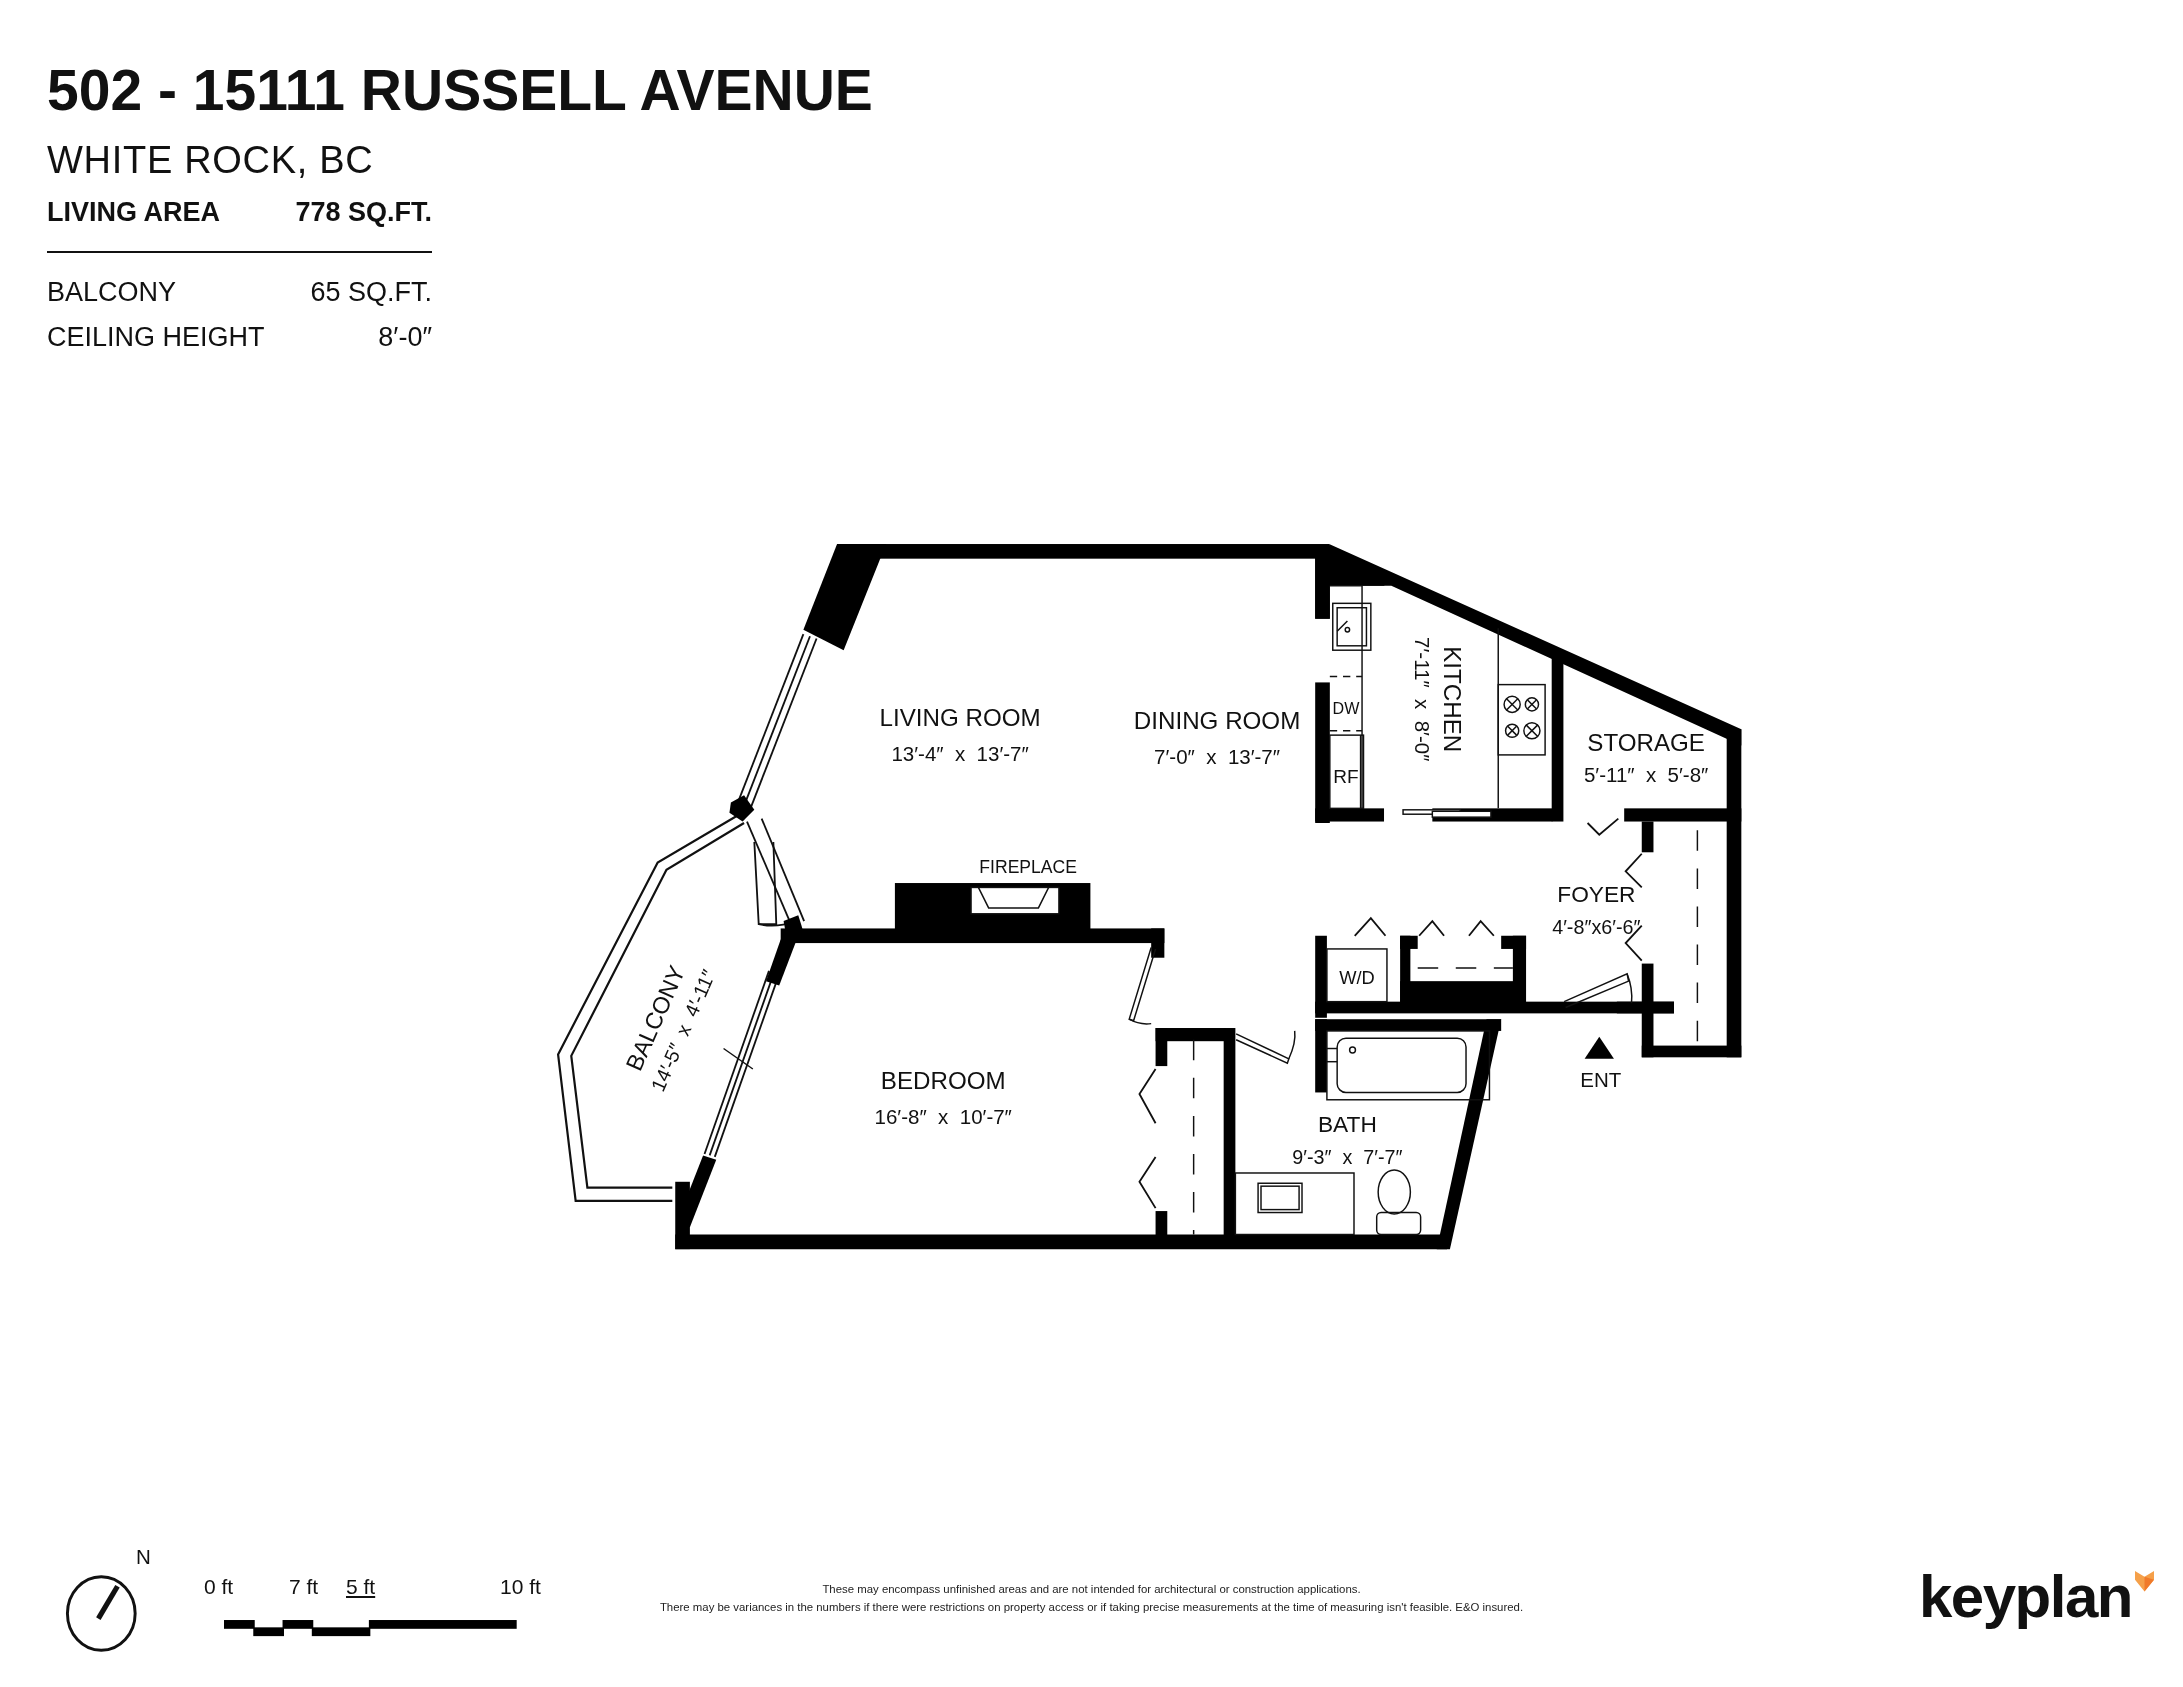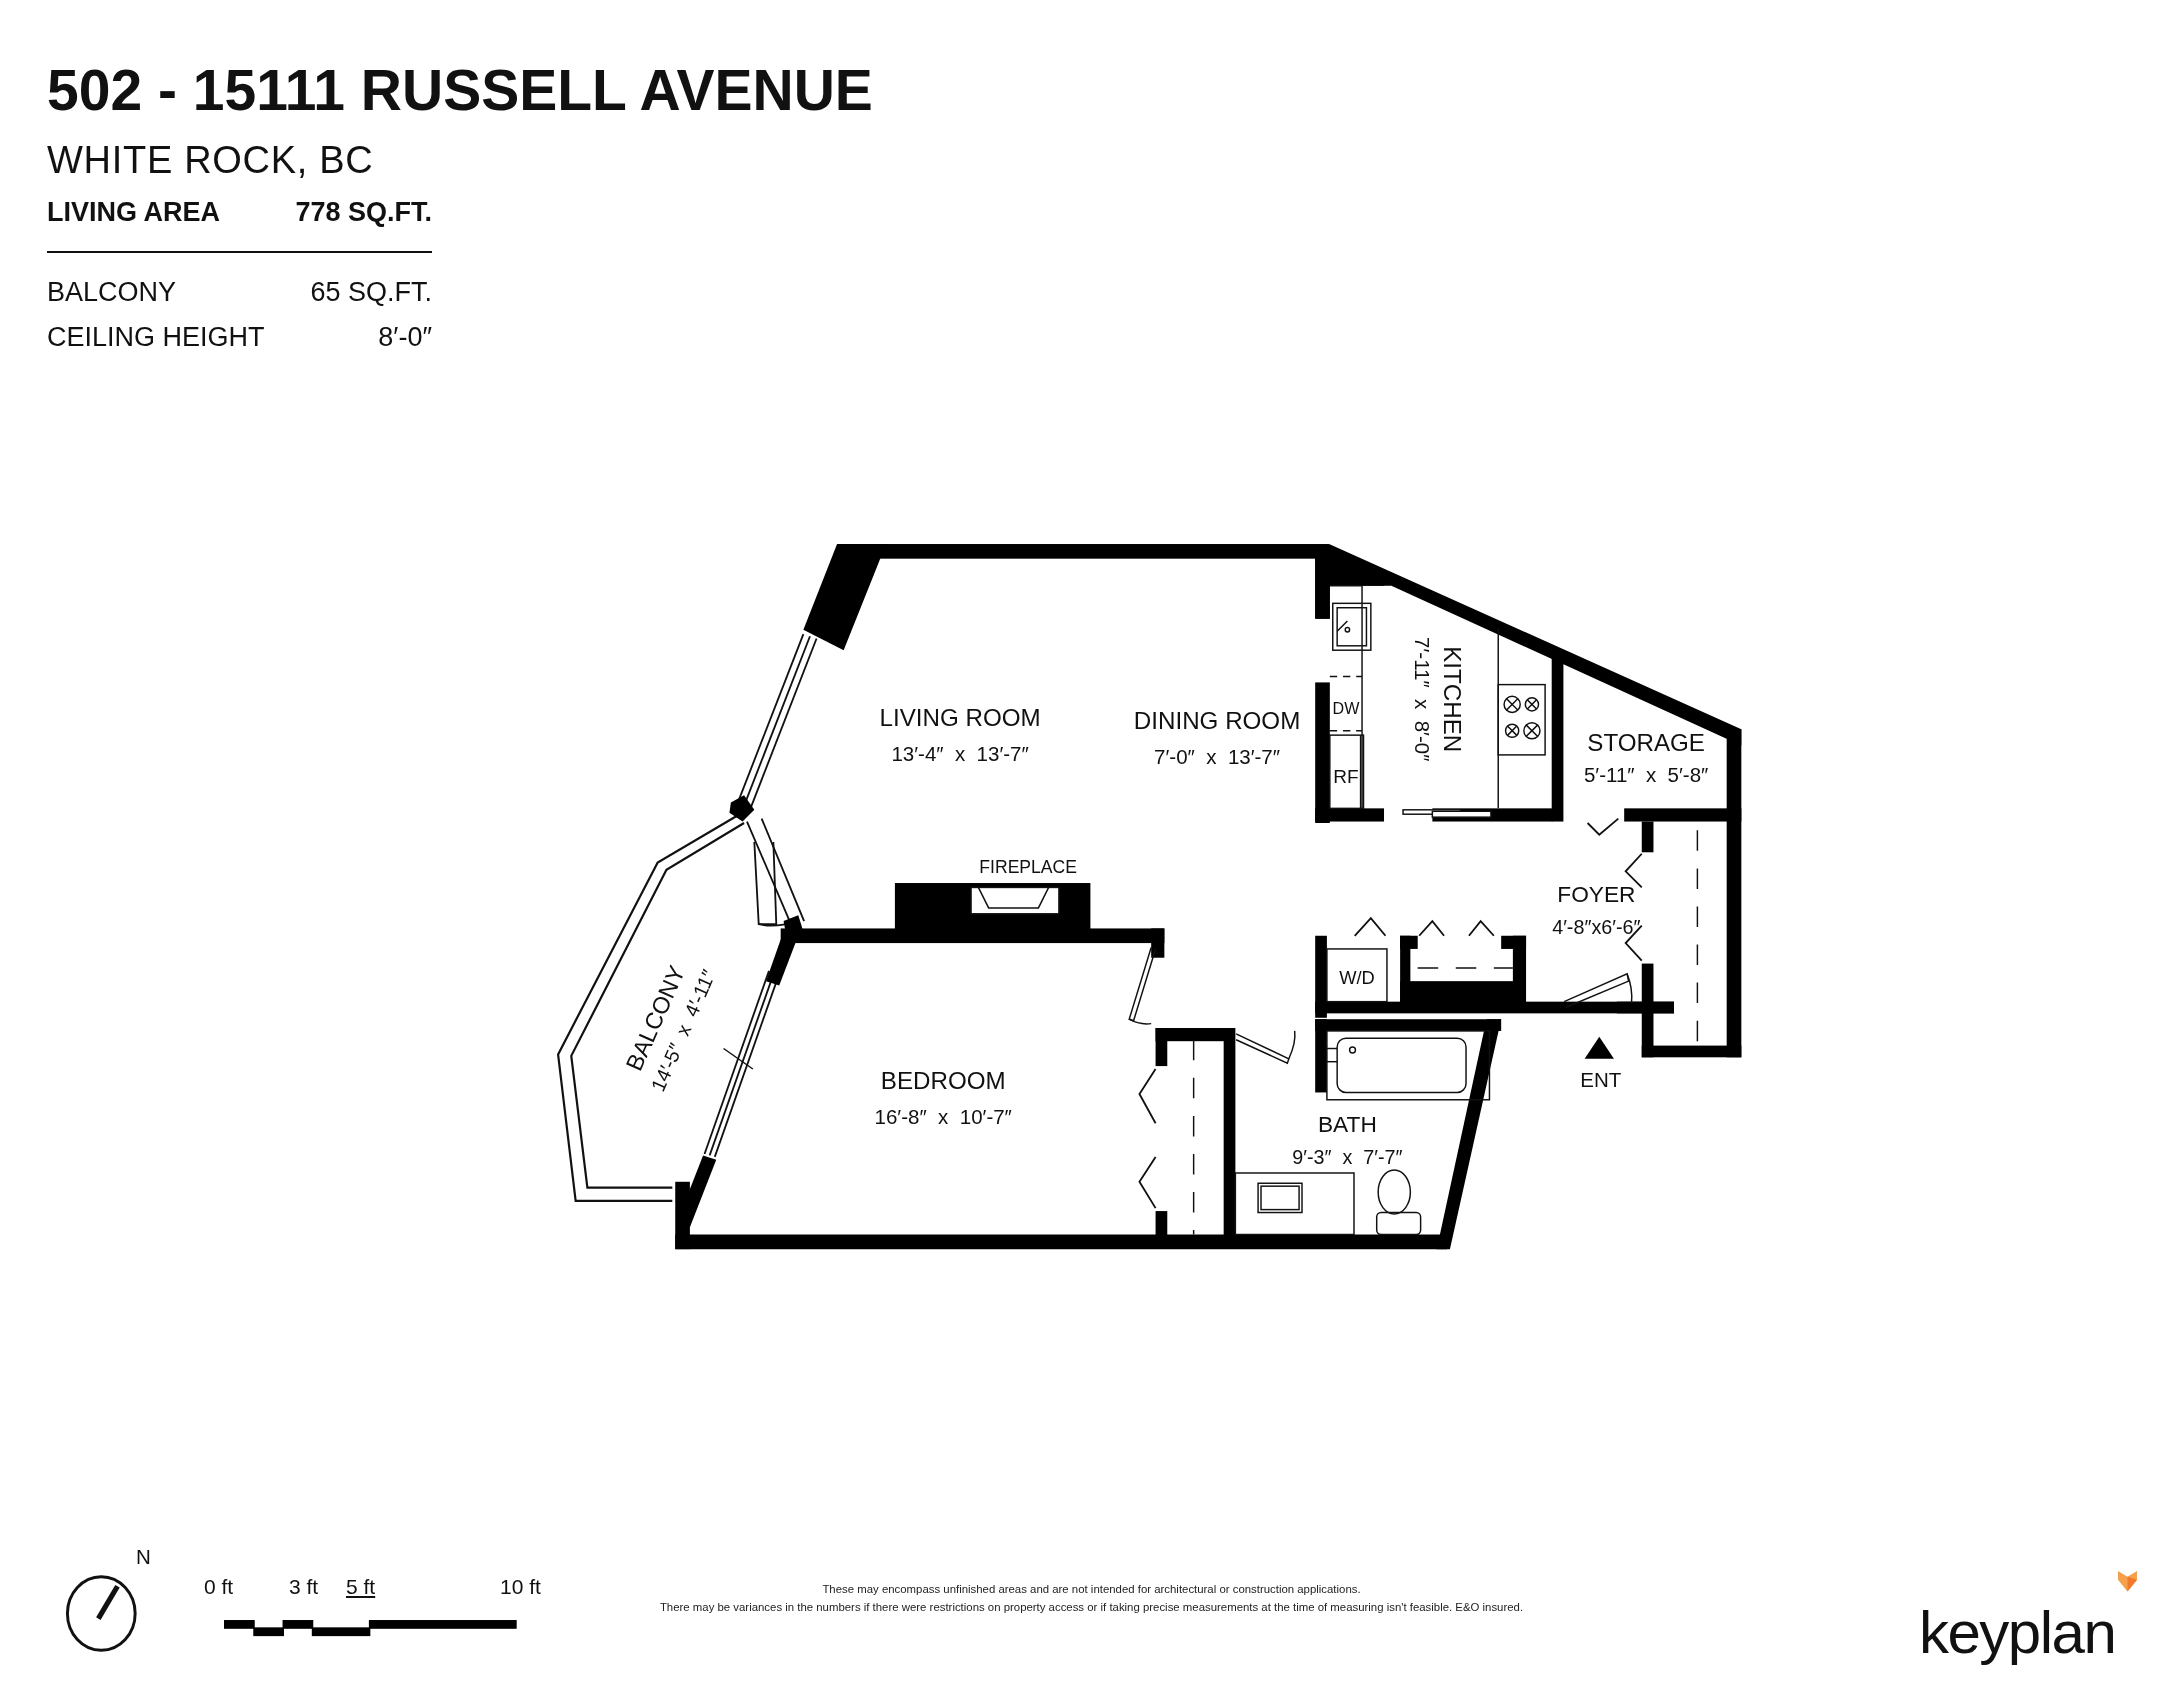--- a/index.html
+++ b/index.html
@@ -27,21 +27,21 @@
     .scale { position: absolute; left: 198px; top: 1575px; width: 337px; height: 81px; }
     .scale-label { position: absolute; top: 0; font-size: 21px; white-space: nowrap; }
 
     .disclaimer {
       position: absolute; left: 557px; top: 1581px; width: 1069px; text-align: center;
       font-size: 11.4px; line-height: 17.6px; color: #222;
     }
     .disclaimer div { white-space: nowrap; }
 
     .brand { position: absolute; left: 1919px; top: 1567px; display: flex; align-items: flex-start; }
-    .brand-name { font-size: 60px; font-weight: 400; letter-spacing: -1.5px; line-height: 1; color: #111; margin-top: 36px; }
+    .brand-name { font-size: 60px; font-weight: 700; letter-spacing: -1.5px; line-height: 1; color: #111; }
     .brand-mark { width: 19px; height: 20.5px; margin-left: 2.9px; margin-top: 4.4px; }
   </style>
 </head>
 <body>
 
 <div class="header">
   <h1 class="title">502 - 15111 RUSSELL AVENUE</h1>
   <div class="subtitle">WHITE ROCK, BC</div>
 </div>
 
@@ -287,21 +287,21 @@
 </svg>
 
 <div class="compass-n" style="left:136px;top:1545px;">N</div>
 <svg class="footer-compass" style="left:63px;top:1573px;width:81px;height:81px;" viewBox="0 0 110 110">
   <ellipse cx="52" cy="55" rx="46" ry="50" fill="none" stroke="#111" stroke-width="4"></ellipse>
   <line x1="48" y1="62" x2="74" y2="18" stroke="#111" stroke-width="7"></line>
 </svg>
 
 <div class="scale">
   <span class="scale-label" style="left:5.9px;">0 ft</span>
-  <span class="scale-label" style="left:91px;">3 ft</span>
+  <span class="scale-label" style="left:91px;">7 ft</span>
   <span class="scale-label" style="left:148px;text-decoration:underline;">5 ft</span>
   <span class="scale-label" style="left:287px;margin-left:15px;">10 ft</span>
   <svg style="position:absolute;left:26px;top:45px;" width="300" height="22" viewBox="0 0 410 30">
     <rect x="0" y="0" width="42" height="12" fill="#000"></rect>
     <rect x="40" y="10" width="42" height="12" fill="#000"></rect>
     <rect x="80" y="0" width="42" height="12" fill="#000"></rect>
     <rect x="120" y="10" width="80" height="12" fill="#000"></rect>
     <rect x="198" y="0" width="202" height="12" fill="#000"></rect>
   </svg>
 </div>

